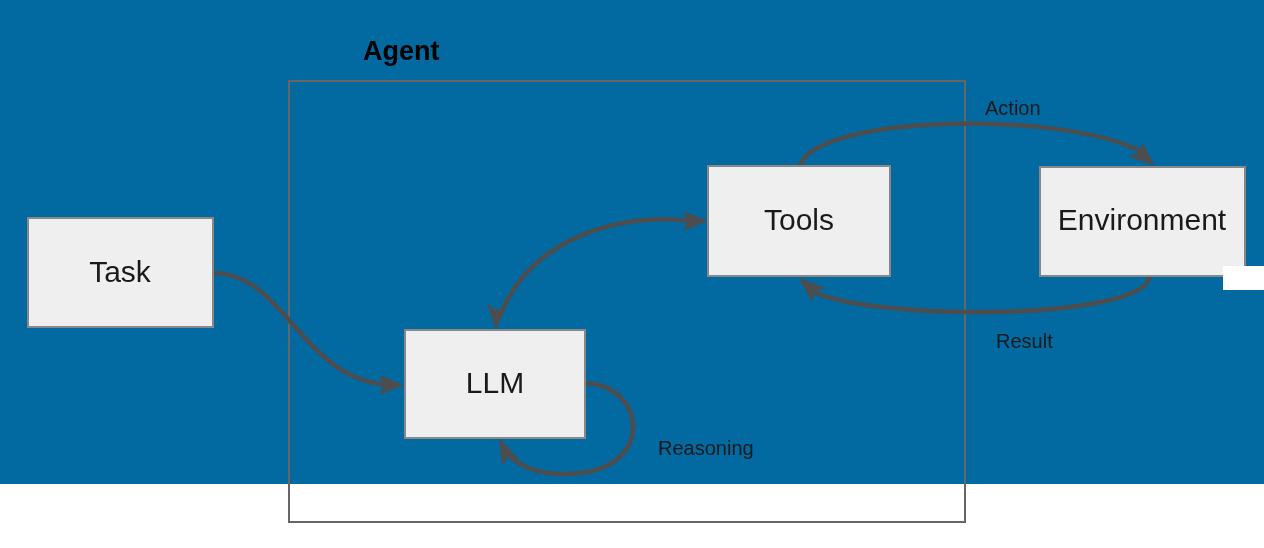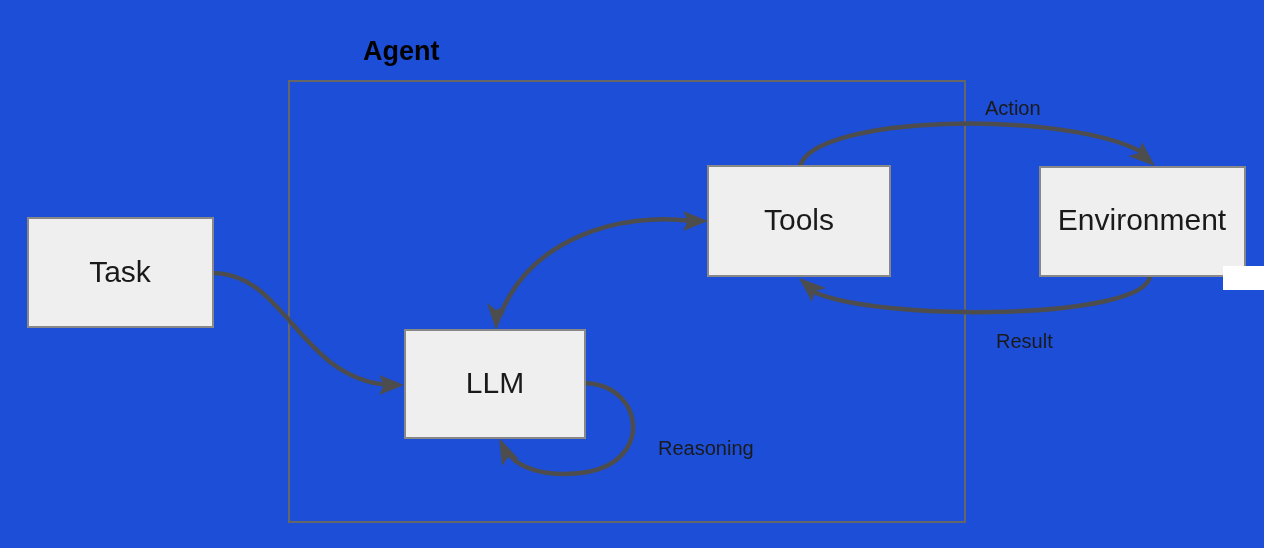--- a/index.html
+++ b/index.html
@@ -10,22 +10,22 @@
   }
   body {
     font-family: "Liberation Sans", sans-serif;
     width: 1264px;
     height: 548px;
     overflow: hidden;
   }
   #diagram-root {
     position: relative;
     width: 1264px;
-    height: 548px;
-    background: #1d4ed8;
+    height: 484px;
+    background: #0369a1;
   }
   svg#diagram-svg {
     position: absolute;
     top: 0;
     left: 0;
     width: 1264px;
     height: 548px;
     display: block;
   }
   .node-label {

